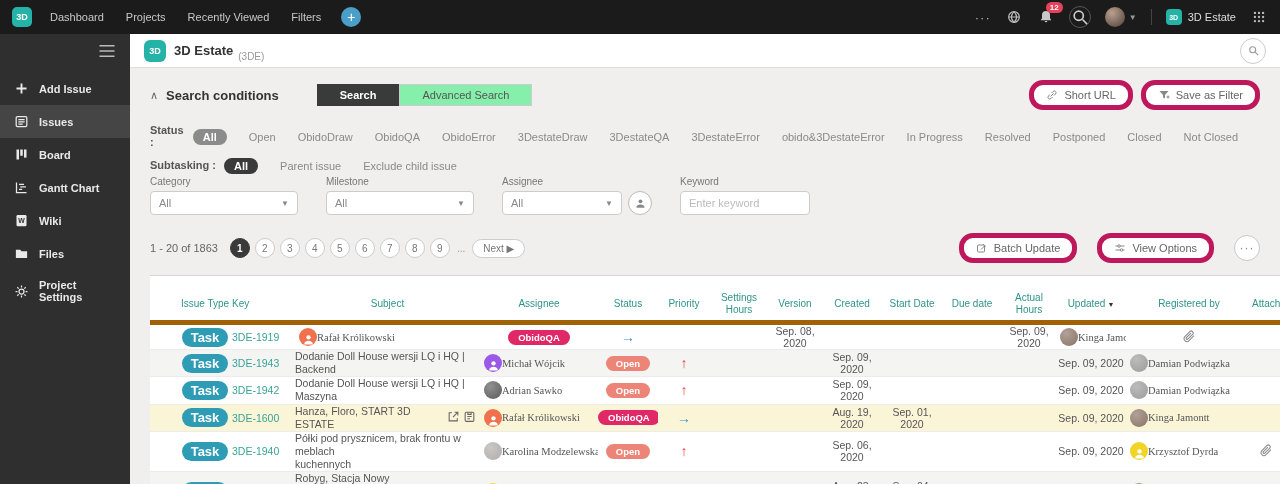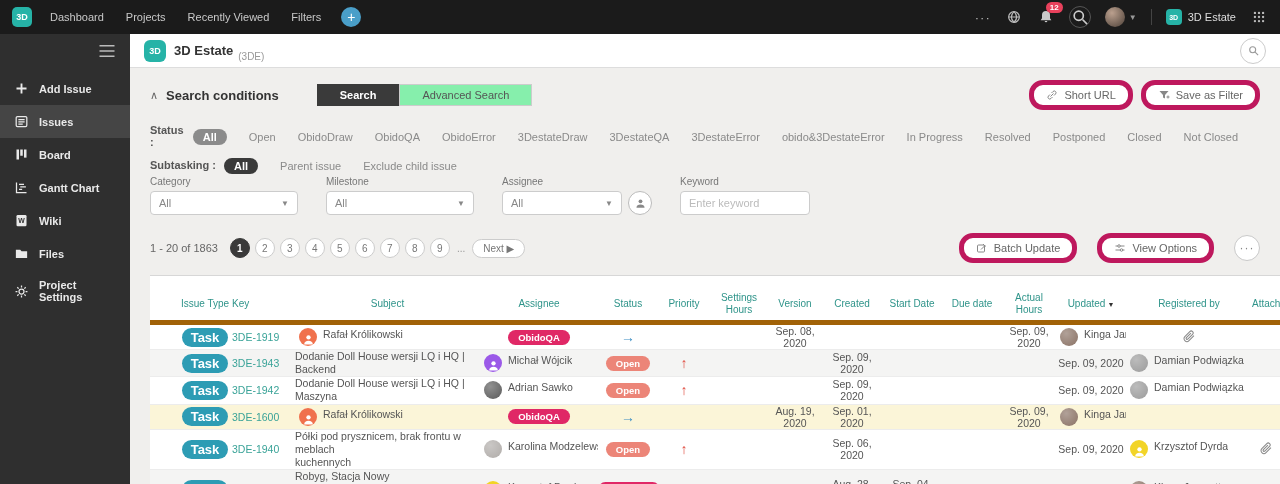--- a/index.html
+++ b/index.html
@@ -119,21 +119,21 @@
   .type-pill { display:inline-block; background:#2d9cb4; color:#fff; font-size:13px; font-weight:bold;
                border-radius:10px; padding:2px 9px; }
   .key-link { color:#3aa398; font-size:10.5px; cursor:pointer; }
   .subject-cell { display:flex; align-items:center; gap:6px; padding-right:4px; }
   .subj-text { font-size:10.5px; color:#555; line-height:1.25; }
   .subj-icons { display:flex; gap:3px; margin-left:auto; }
   .subj-icons svg { width:13px; height:13px; cursor:pointer; }
   .progress-wrap { display:flex; align-items:center; gap:4px; margin-left:auto; }
   .progress-label { font-size:9px; color:#999; }
   .progress-bar { width:34px; height:8px; background:#ef9289; border-radius:1px; }
-  .person-cell { display:flex; align-items:flex-start; gap:6px; padding-left:4px; }
+  .person-cell { display:flex; align-items:center; padding-left:4px;font-family:Liberation Serif, serif; }
   .avatar { width:18px; height:18px; border-radius:50%; flex:none; display:flex; align-items:flex-end; justify-content:center; overflow:hidden; }
   .avatar svg { width:13px; height:13px; }
   .pname { font-size:10.5px; color:#555; white-space:nowrap; overflow:hidden; }
   .status-pill { display:inline-block; color:#fff; font-size:9.5px; font-weight:bold; border-radius:10px;
                  padding:2px 10px; min-width:42px; }
   .prio { font-size:14px; font-weight:bold; }
   .clip svg { width:14px; height:14px; cursor:pointer; }
 </style>
 </head>
 <body>
@@ -490,20 +490,32 @@
     <div class="td left person-cell">
               <span class="avatar" style="background:radial-gradient(circle at 35% 30%, #ffffff55, transparent), #9b9b9b"></span>
               <span class="pname">Damian Podwiązka</span>
             </div>
     <div class="td clip"></div>
           </div>
           <div class="trow hl">
     <div class="td"></div>
     <div class="td"><span class="type-pill">Task</span></div>
     <div class="td left"><span class="key-link">3DE-1600</span></div>
+    <div class="td left subject-cell">
+              <span class="subj-text">Hanza, Floro, START 3D ESTATE</span>
+              <span class="subj-icons">
+                <span><svg viewBox="0 0 24 24" fill="none" stroke="#666" stroke-width="2">
+                    <path d="M14 4h6v6M20 4l-9 9M9 5H4v15h15v-5"></path>
+                  </svg></span>
+                <span><svg viewBox="0 0 24 24" fill="none" stroke="#666" stroke-width="2">
+                    <rect x="4" y="4" width="16" height="17" rx="2"></rect>
+                    <path d="M9 4v4h6V4M8 12h8M8 16h5"></path>
+                  </svg></span>
+              </span>
+            </div>
     <div class="td left person-cell">
               <span class="avatar" style="background:#f0714d">
                 <svg viewBox="0 0 24 24" fill="#fff">
                   <circle cx="12" cy="8" r="4"></circle>
                   <path d="M4 21c0-4.2 3.7-6.5 8-6.5s8 2.3 8 6.5z"></path>
                 </svg>
               </span>
               <span class="pname">Rafał Królikowski</span>
             </div>
     <div class="td"><span class="status-pill" style="background:#e02866">ObidoQA</span></div>

